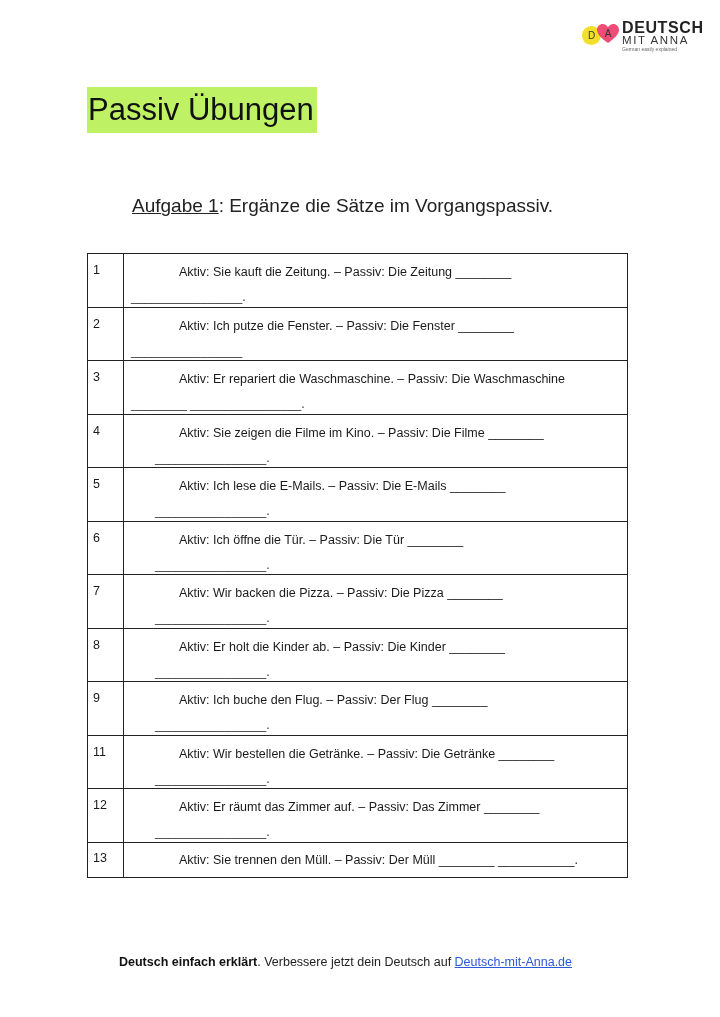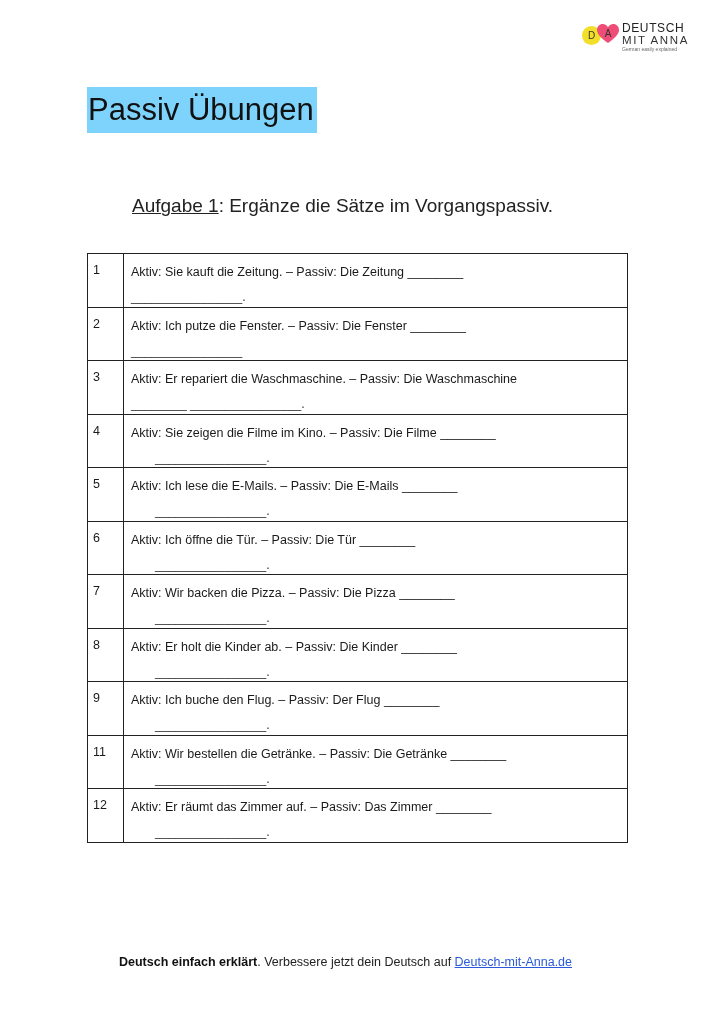--- a/index.html
+++ b/index.html
@@ -5,34 +5,34 @@
   * { box-sizing: border-box; margin: 0; padding: 0; }
   html, body { width: 720px; height: 1017px; background: #ffffff; }
   body { position: relative; font-family: "Liberation Sans", "DejaVu Sans", sans-serif; color: #111; overflow: hidden; }
 
   .logo { position: absolute; left: 582px; top: 20px; width: 140px; height: 30px; }
   .logo-circle { position: absolute; left: 0; top: 6px; width: 19px; height: 19px; border-radius: 50%; background: #f2df2a; font-size: 10px; line-height: 19px; text-align: center; color: #333; }
   .logo-heart { position: absolute; left: 15px; top: 4px; width: 22px; height: 22px; }
   .logo-heart svg { position: absolute; left: 0; top: 0; }
   .logo-heart span { position: absolute; left: 0; top: 4px; width: 22px; text-align: center; font-size: 10px; color: #333; }
   .logo-text { position: absolute; left: 40px; top: 2px; }
-  .logo-l1 { font-weight: normal; font-size: 12px; letter-spacing: 0.6px; line-height: 12px; color: #222; }
+  .logo-l1 { font-weight: bold; font-size: 16px; letter-spacing: 0.6px; line-height: 12px; color: #222; }
   .logo-l2 { font-size: 11.5px; letter-spacing: 1.6px; line-height: 12px; color: #333; }
   .logo-l3 { font-size: 5px; line-height: 7px; color: #666; }
 
-  .title { position: absolute; left: 87px; top: 87px; height: 46px; padding: 0 3px 0 1px; background: #7dd3fc; font-size: 31px; line-height: 46px; color: #111; }
+  .title { position: absolute; left: 87px; top: 87px; height: 46px; padding: 0 3px 0 1px; background: #bef264; font-size: 31px; line-height: 46px; color: #111; }
 
   .task { position: absolute; left: 87px; top: 193px; font-size: 19px; line-height: 26px; color: #222; }
   .task u { text-decoration: underline; text-decoration-thickness: 1px; margin-left: 45px; }
 
   .tbl { position: absolute; left: 87px; top: 253px; width: 541px; border-collapse: collapse; }
   .tbl td { border: 1.5px solid #222; font-size: 12.5px; color: #1a1a1a; vertical-align: top; }
   .tbl td.num { width: 36px; padding: 9px 0 0 5px; }
   .tbl td.txt { padding: 9px 0 0 7px; line-height: 26px; }
-  .tbl td.txt .line1 { line-height: 18px; height: 18px; white-space: nowrap; }
+  .tbl td.txt .line1 { line-height: 18px; height: 18px; white-space: nowrap; margin-left: 48px; }
   .tbl td.txt .line2 { line-height: 18px; height: 18px; margin-top: 7px; white-space: nowrap; color: #333; }
   .tbl td.txt .line2.indent { padding-left: 24px; }
   .tbl tr.r2 { height: 53.5px; }
   .tbl tr.r1 { height: 35px; }
   .tbl tr.r1 td.txt, .tbl tr.r1 td.num { padding-top: 8px; }
 
   .footer { position: absolute; left: 87px; top: 955px; font-size: 12.5px; color: #222; padding-left: 32px; }
   .footer b { font-weight: bold; color: #111; }
   .footer a { color: #2a5ad8; text-decoration: underline; }
 </style>
@@ -132,18 +132,24 @@
           <div class="line2 indent">________________.</div>
         </td>
       </tr>
       <tr class="r2">
         <td class="num">12</td>
         <td class="txt">
           <div class="line1">Aktiv: Er räumt das Zimmer auf. – Passiv: Das Zimmer ________</div>
           <div class="line2 indent">________________.</div>
         </td>
       </tr>
+      <tr class="r1">
+        <td class="num">13</td>
+        <td class="txt">
+          <div class="line1">Aktiv: Sie trennen den Müll. – Passiv: Der Müll ________ ___________.</div>
+        </td>
+      </tr>
     </tbody>
 </table>
 
 <div class="footer">
   <b>Deutsch einfach erklärt</b><span>. Verbessere jetzt dein Deutsch auf </span><a>Deutsch-mit-Anna.de</a>
 </div>
 
 </body></html>

